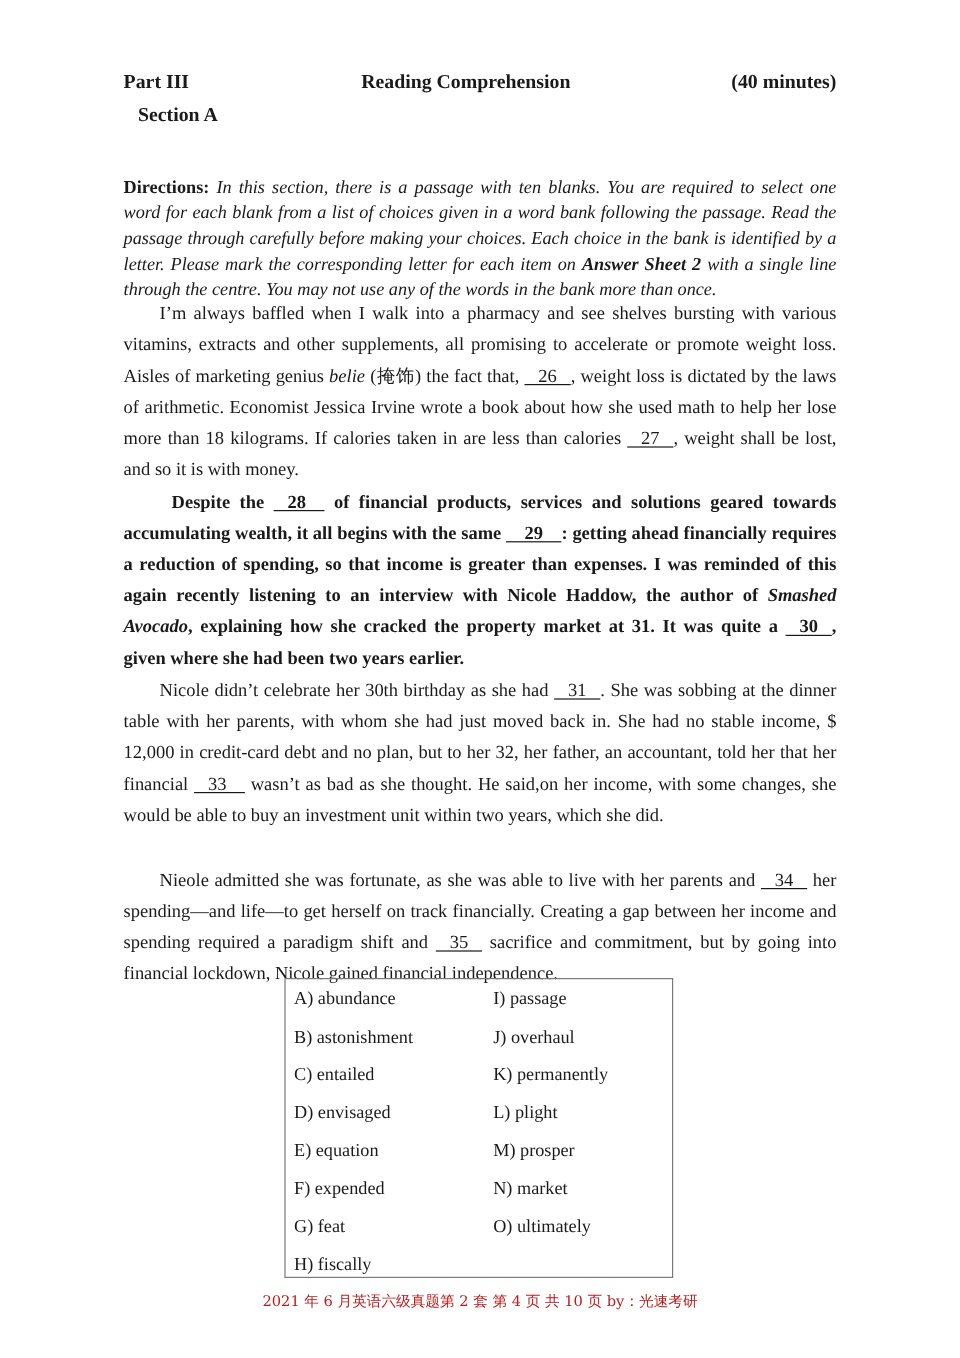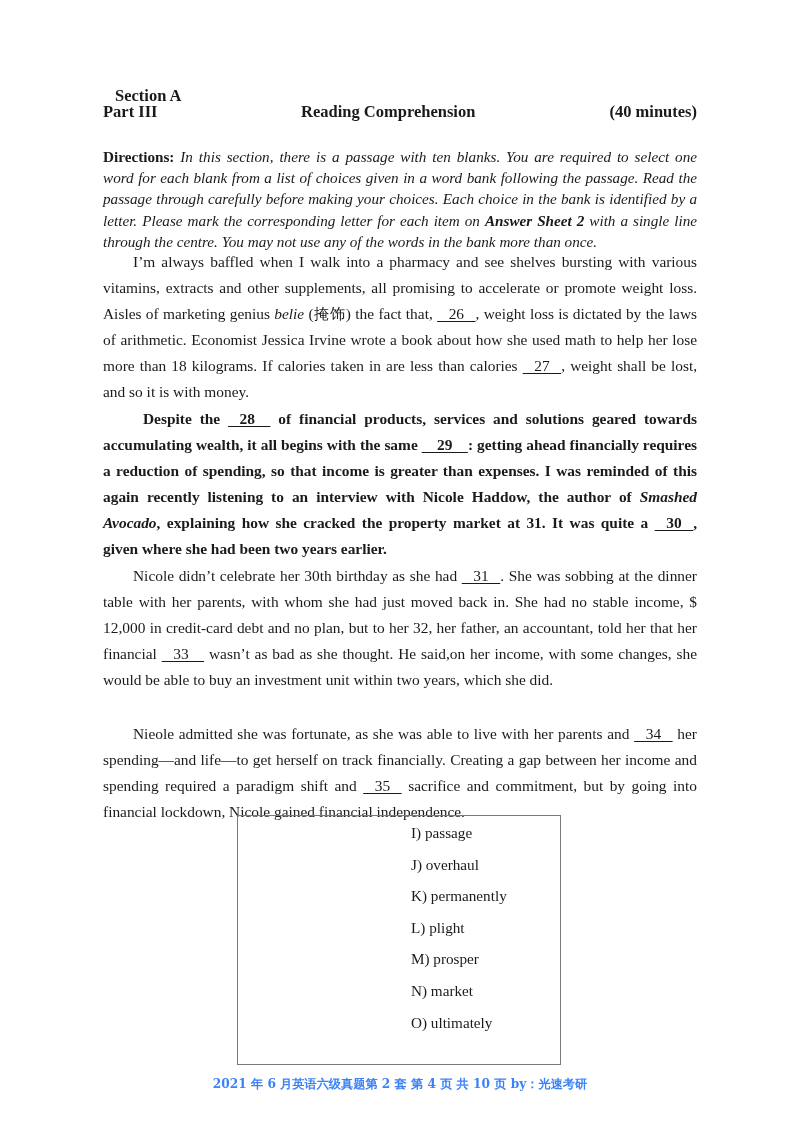--- a/index.html
+++ b/index.html
@@ -4,21 +4,21 @@
 <style>
   html, body { margin: 0; padding: 0; background: #ffffff; }
   body {
     width: 800px; height: 1132px; position: relative; overflow: hidden;
     font-family: "Liberation Serif", "DejaVu Serif", serif;
     color: #1a1a1a;
   }
   .page { position: absolute; left: 103px; top: 0; width: 594px; }
   .header-row {
     position: absolute; top: 58px; left: 0; width: 594px; height: 22px;
-    font-weight: bold; font-size: 16.5px; margin-top: 44px;
+    font-weight: bold; font-size: 16.5px;
   }
   .header-row .part { position: absolute; left: 0; top: 0; }
   .header-row .title { position: absolute; left: 198px; top: 0; }
   .header-row .time { position: absolute; right: 0; top: 0; }
   .section {
     position: absolute; top: 86px; left: 12px; font-weight: bold; font-size: 16.5px;
   }
   .directions {
     position: absolute; top: 110px; left: 0; width: 594px;
     font-size: 15.2px; line-height: 21.2px; text-align: justify; margin-top: 36px;
@@ -43,23 +43,22 @@
     position: absolute; left: 237px; top: 815px; width: 324px; height: 250px;
     border: 1px solid #7a7a7a; box-sizing: border-box;
     font-size: 15.2px;
   }
   .bank .col { position: absolute; top: 6px; }
   .bank .col.left { left: 7px; }
   .bank .col.right { left: 173px; }
   .bank .opt { height: 31.6px; line-height: 22px; white-space: nowrap; }
   .footer {
     position: absolute; top: 1076px; left: 0; width: 800px; text-align: center;
-    font-size: 12.2px; color: #3b82f6;
+    font-size: 12.2px; color: #b91c1c;
     font-family: "DejaVu Serif", "Liberation Serif", serif;
-    font-weight: bold;
   }
 </style>
 </head>
 <body>
 
 <div class="page">
 
   <div class="header-row">
     <span class="part">Part III</span>
     <span class="title">Reading Comprehension</span>
@@ -73,20 +72,30 @@
   <div class="para" style="top:226px;"><span>I’m always baffled when I walk into a pharmacy and see shelves bursting with various vitamins, extracts and other supplements, all promising to accelerate or promote weight loss. Aisles of marketing genius </span><span class="it">belie</span><span> (掩饰) the fact that, </span><span class="blank">   26   </span><span>, weight loss is dictated by the laws of arithmetic. Economist Jessica Irvine wrote a book about how she used math to help her lose more than 18 kilograms. If calories taken in are less than calories </span><span class="blank">   27   </span><span>, weight shall be lost, and so it is with money.</span></div>
 
   <div class="para p2" style="top:383px;"><span>Despite the </span><span class="blank">   28    </span><span> of financial products, services and solutions geared towards accumulating wealth, it all begins with the same </span><span class="blank">    29    </span><span>: getting ahead financially requires a reduction of spending, so that income is greater than expenses. I was reminded of this again recently listening to an interview with Nicole Haddow, the author of </span><span class="it">Smashed Avocado</span><span>, explaining how she cracked the property market at 31. It was quite a </span><span class="blank">   30   </span><span>, given where she had been two years earlier.</span></div>
 
   <div class="para" style="top:540px;"><span>Nicole didn’t celebrate her 30th birthday as she had </span><span class="blank">   31   </span><span>. She was sobbing at the dinner table with her parents, with whom she had just moved back in. She had no stable income, $ 12,000 in credit-card debt and no plan, but to her 32, her father, an accountant, told her that her financial </span><span class="blank">   33    </span><span> wasn’t as bad as she thought. He said,on her income, with some changes, she would be able to buy an investment unit within two years, which she did.</span></div>
 
   <div class="para" style="top:698px;"><span>Nieole admitted she was fortunate, as she was able to live with her parents and </span><span class="blank">   34   </span><span> her spending—and life—to get herself on track financially. Creating a gap between her income and spending required a paradigm shift and </span><span class="blank">   35   </span><span> sacrifice and commitment, but by going into financial lockdown, Nicole gained financial independence.</span></div>
 </div>
 
 <div class="bank">
+  <div class="col left">
+    <div class="opt">A) abundance</div>
+    <div class="opt">B) astonishment</div>
+    <div class="opt">C) entailed</div>
+    <div class="opt">D) envisaged</div>
+    <div class="opt">E) equation</div>
+    <div class="opt">F) expended</div>
+    <div class="opt">G) feat</div>
+    <div class="opt">H) fiscally</div>
+  </div>
   <div class="col right">
     <div class="opt">I) passage</div>
     <div class="opt">J) overhaul</div>
     <div class="opt">K) permanently</div>
     <div class="opt">L) plight</div>
     <div class="opt">M) prosper</div>
     <div class="opt">N) market</div>
     <div class="opt">O) ultimately</div>
   </div>
 </div>

